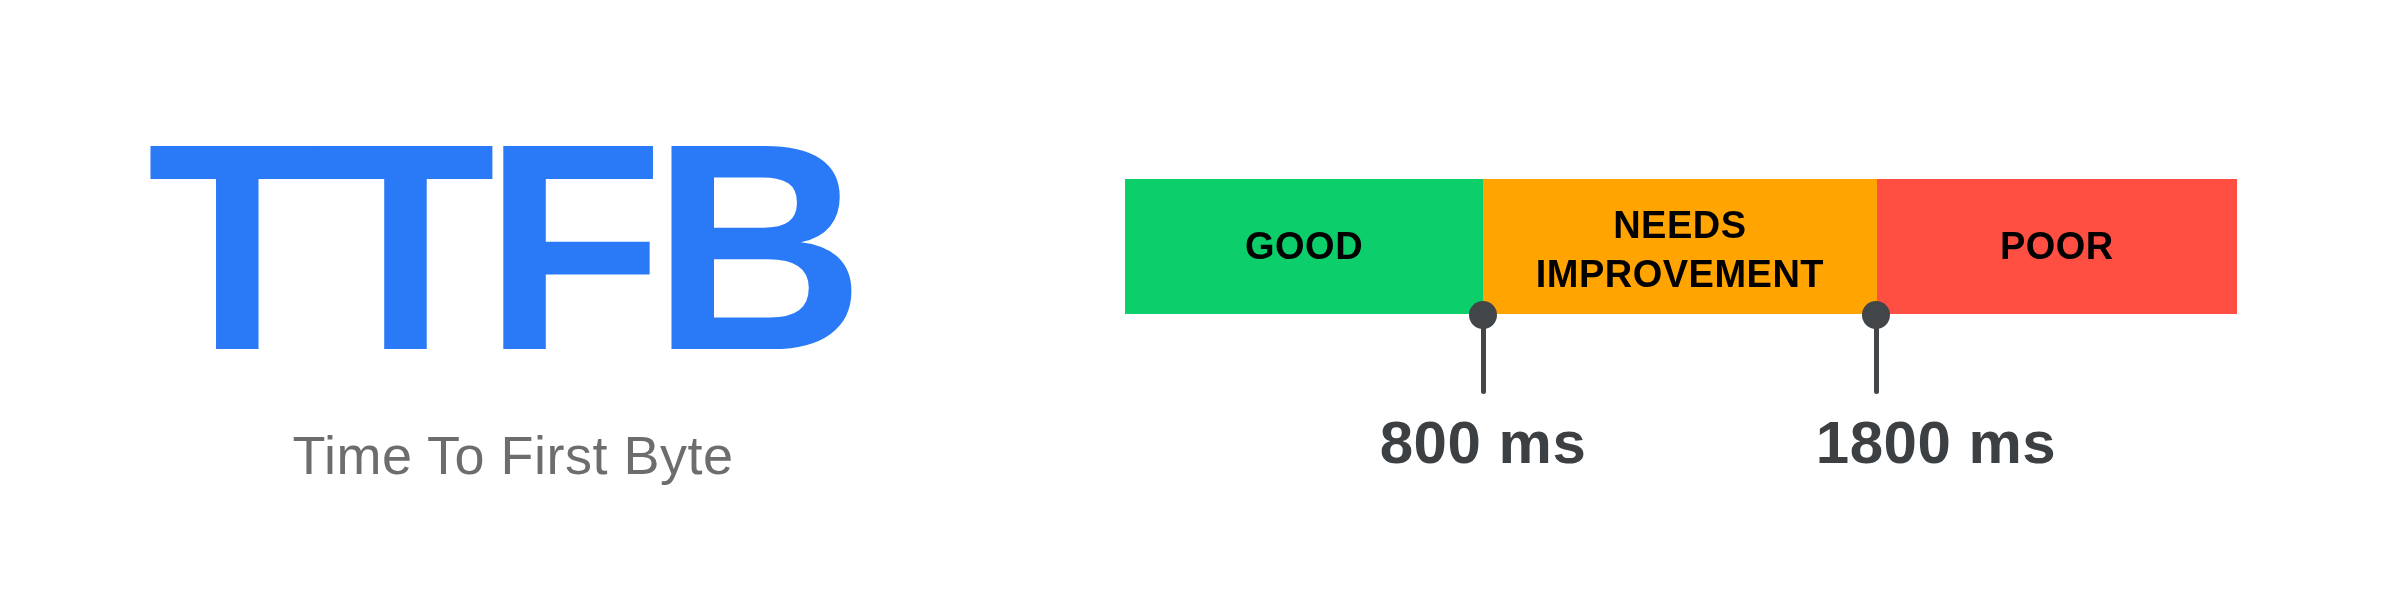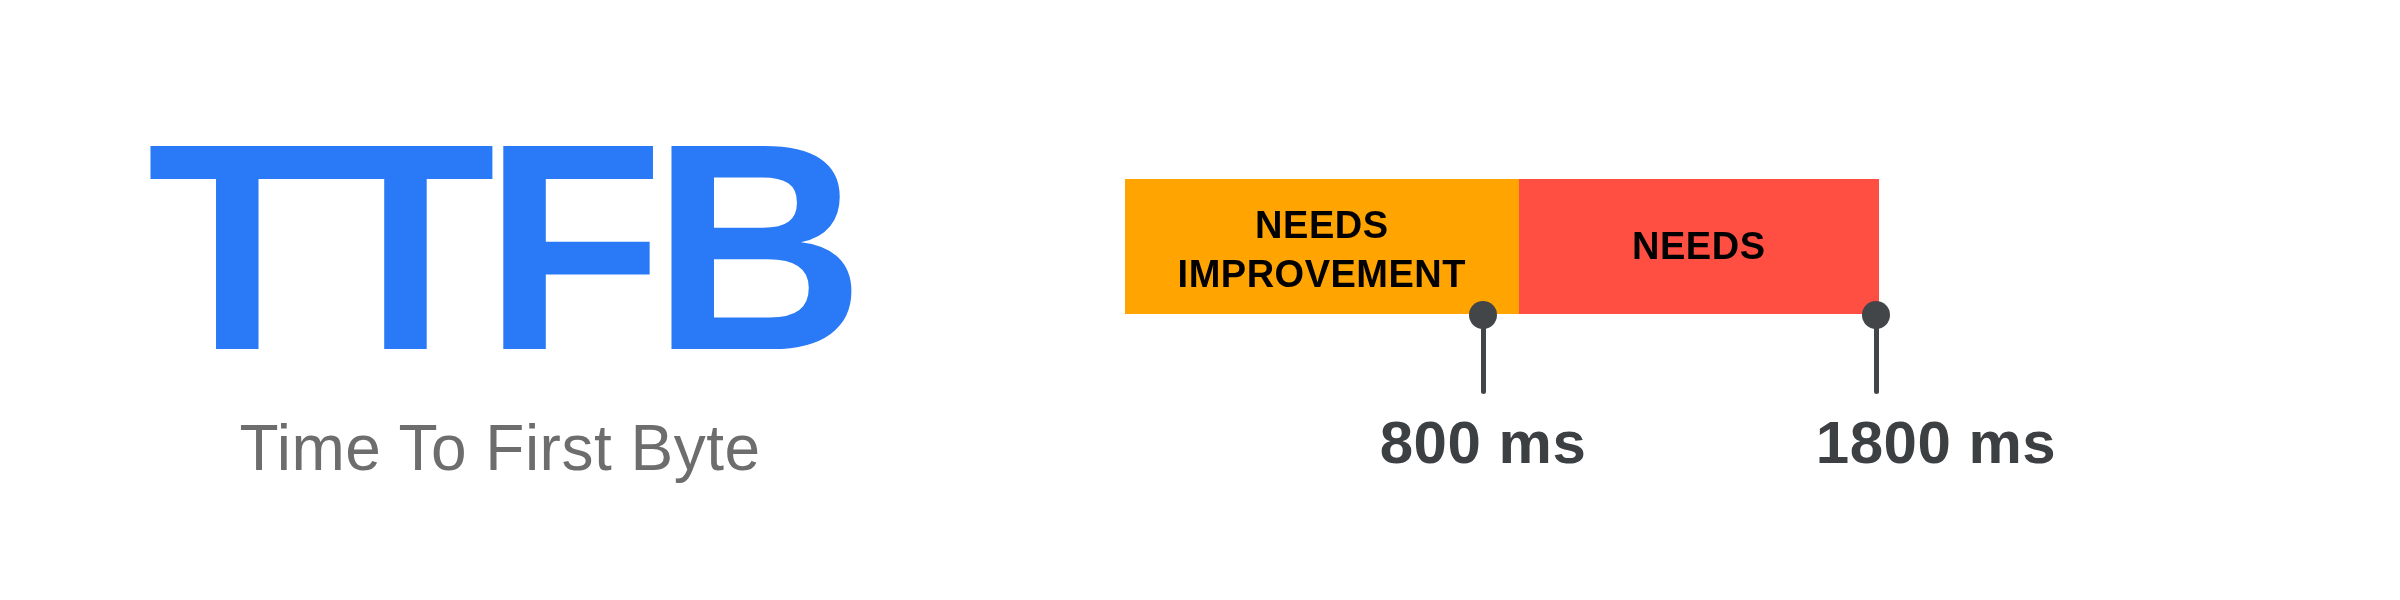--- a/index.html
+++ b/index.html
@@ -32,30 +32,31 @@
     margin: 0;
     text-align: center;
     font-size: 295px;
     line-height: 1;
     font-weight: 700;
     letter-spacing: -12px;
     color: var(--accent-blue);
   }
   .subtitle {
     position: absolute;
-    top: 416px;
+    top: 428px;
     left: 0;
     width: 100%;
     margin: 0;
     text-align: center;
-    font-size: 64px;
+    font-size: 54px;
     line-height: 1;
     font-weight: 400;
     letter-spacing: 0.5px;
     color: var(--subtitle-gray);
+    padding-left: 13px;
   }
 
   
   .scale-bar {
     position: absolute;
     left: 1125px;
     top: 179px;
     width: 1112px;
     height: 135px;
     display: flex;
@@ -115,25 +116,28 @@
 <body>
 
 <div class="canvas">
 
   <section class="title-block">
     <h1 class="acronym">TTFB</h1>
     <p class="subtitle">Time To First Byte</p>
   </section>
 
   <section class="scale-bar">
+    <div class="seg seg-good">
+      <span class="seg-label">GOOD</span>
+    </div>
     <div class="seg seg-needs">
       <span class="seg-label">NEEDS IMPROVEMENT</span>
     </div>
     <div class="seg seg-poor">
-      <span class="seg-label">NEEDS</span>
+      <span class="seg-label">POOR</span>
     </div>
   </section>
 
   <div class="marker m1">
     <div class="marker-stem"></div>
     <div class="marker-dot"></div>
     <div class="marker-value">800 ms</div>
   </div>
 
   <div class="marker m2">

